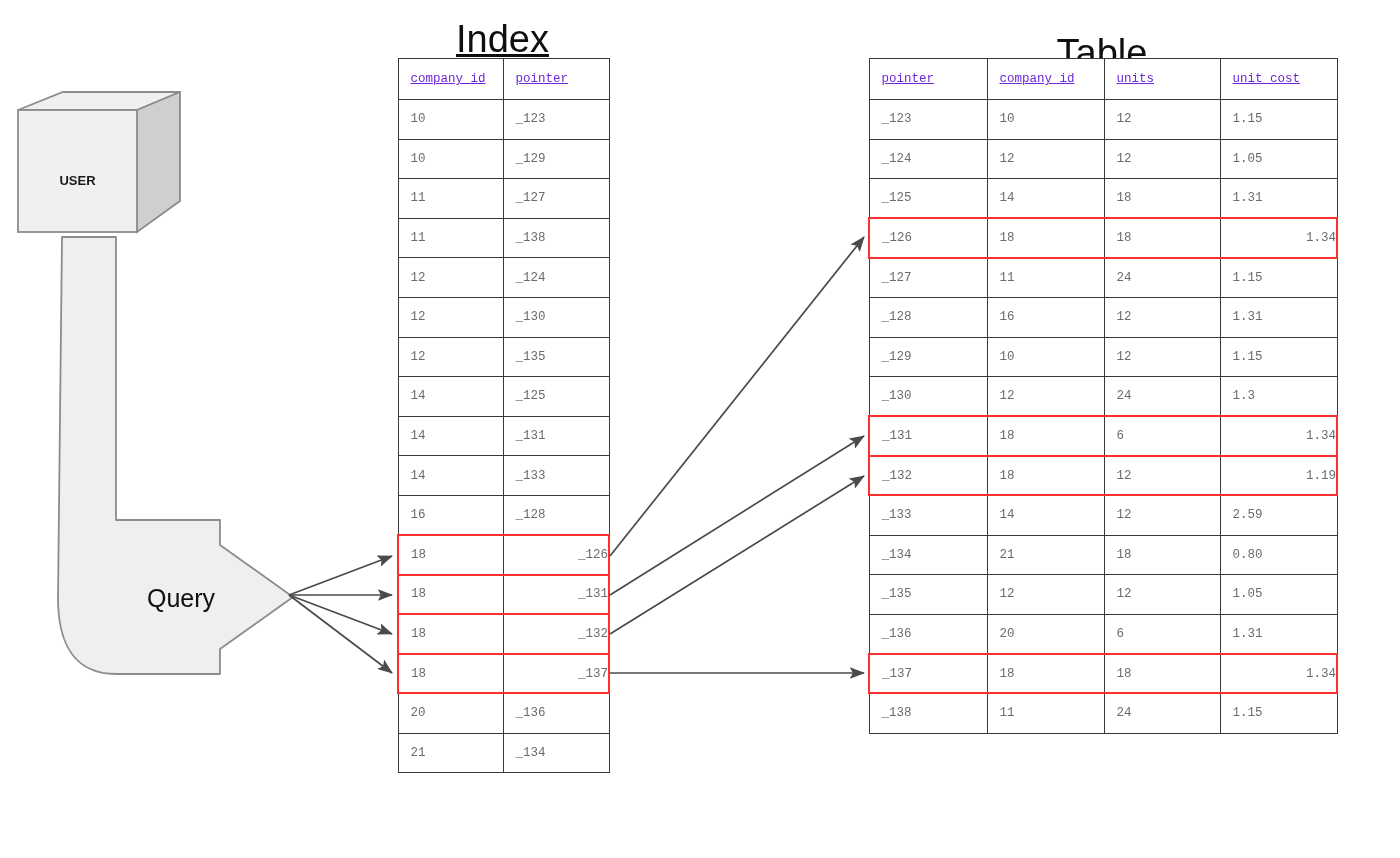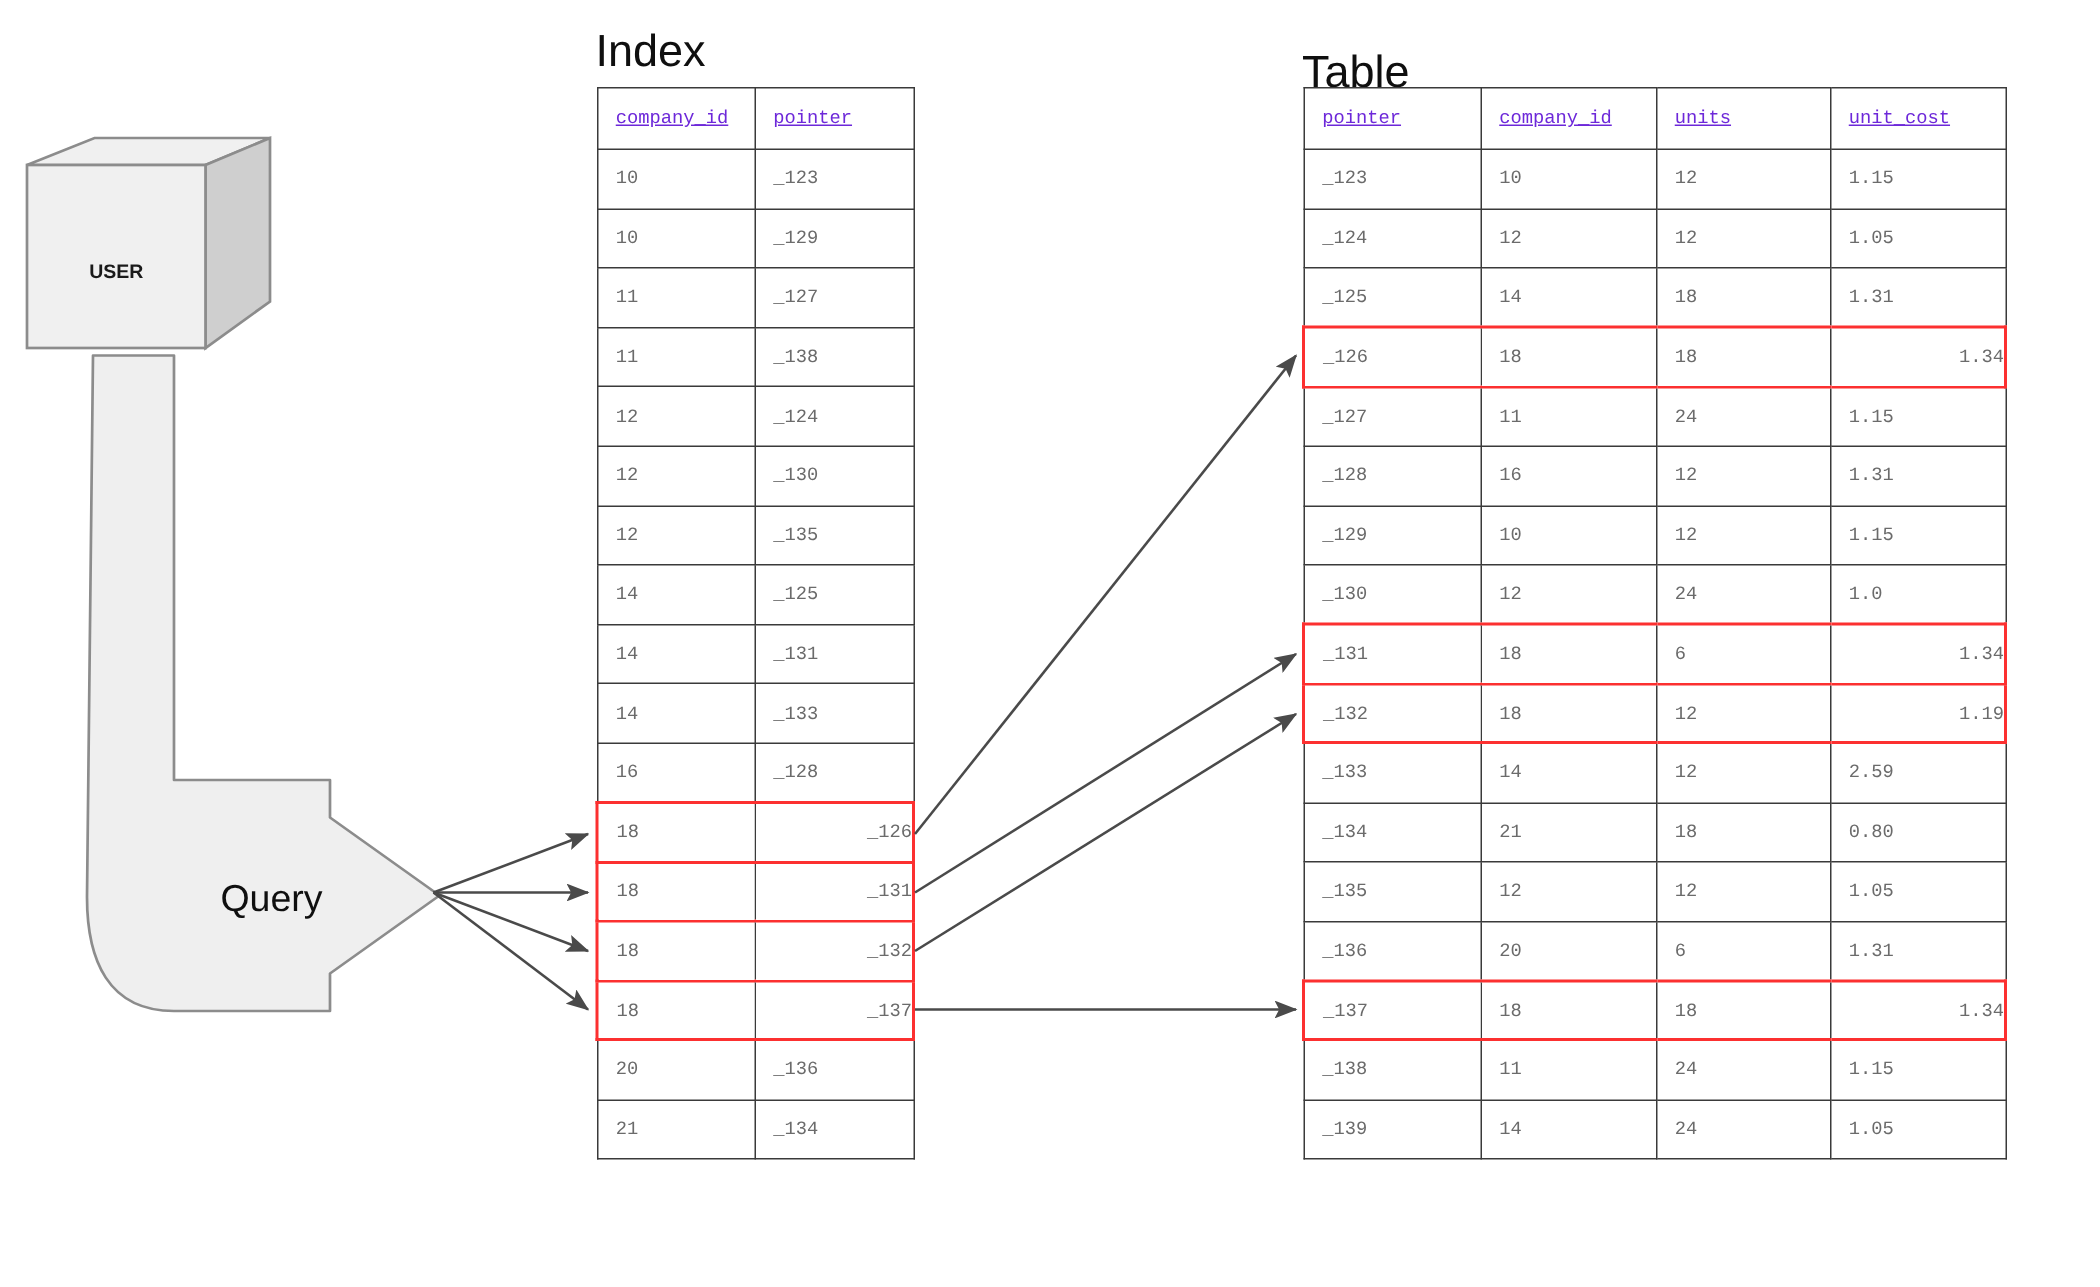--- a/index.html
+++ b/index.html
@@ -11,25 +11,27 @@
     width: 1400px;
     height: 858px;
     position: relative;
     overflow: hidden;
     font-family: "Liberation Sans", sans-serif;
   }
 
   
   .diagram-title {
     position: absolute;
-    font-size: 30px;
+    font-size: 38px;
     color: #0f0f0f;
     font-family: "Liberation Sans", sans-serif;
     font-weight: 400;
     white-space: nowrap;
+    text-align: center;
+    text-decoration: underline;
   }
   #index-title { left: 397px; top: 18px; width: 211px; }
   #table-title { left: 868px; top: 32px; width: 468px; }
 
   
   .db-table {
     position: absolute;
     border-collapse: collapse;
     table-layout: fixed;
     background: #ffffff;
@@ -237,21 +239,21 @@
       <tr>
         <td>_129</td>
         <td>10</td>
         <td>12</td>
         <td>1.15</td>
       </tr>
       <tr>
         <td>_130</td>
         <td>12</td>
         <td>24</td>
-        <td>1.0</td>
+        <td>1.3</td>
       </tr>
       <tr class="hl">
         <td>_131</td>
         <td>18</td>
         <td>6</td>
         <td>1.34</td>
       </tr>
       <tr class="hl">
         <td>_132</td>
         <td>18</td>
@@ -286,26 +288,20 @@
         <td>_137</td>
         <td>18</td>
         <td>18</td>
         <td>1.34</td>
       </tr>
       <tr>
         <td>_138</td>
         <td>11</td>
         <td>24</td>
         <td>1.15</td>
-      </tr>
-      <tr>
-        <td>_139</td>
-        <td>14</td>
-        <td>24</td>
-        <td>1.05</td>
       </tr>
     </tbody>
 </table>
 
 <svg id="overlay" viewBox="0 0 1400 858">
   <defs>
     <marker id="arrowhead" markerWidth="9" markerHeight="7" refX="8.4" refY="3.5" orient="auto" markerUnits="strokeWidth">
       <path d="M0,0 L9,3.5 L0,7 L1.8,3.5 Z" fill="#4a4a4a"></path>
     </marker>
   </defs>

